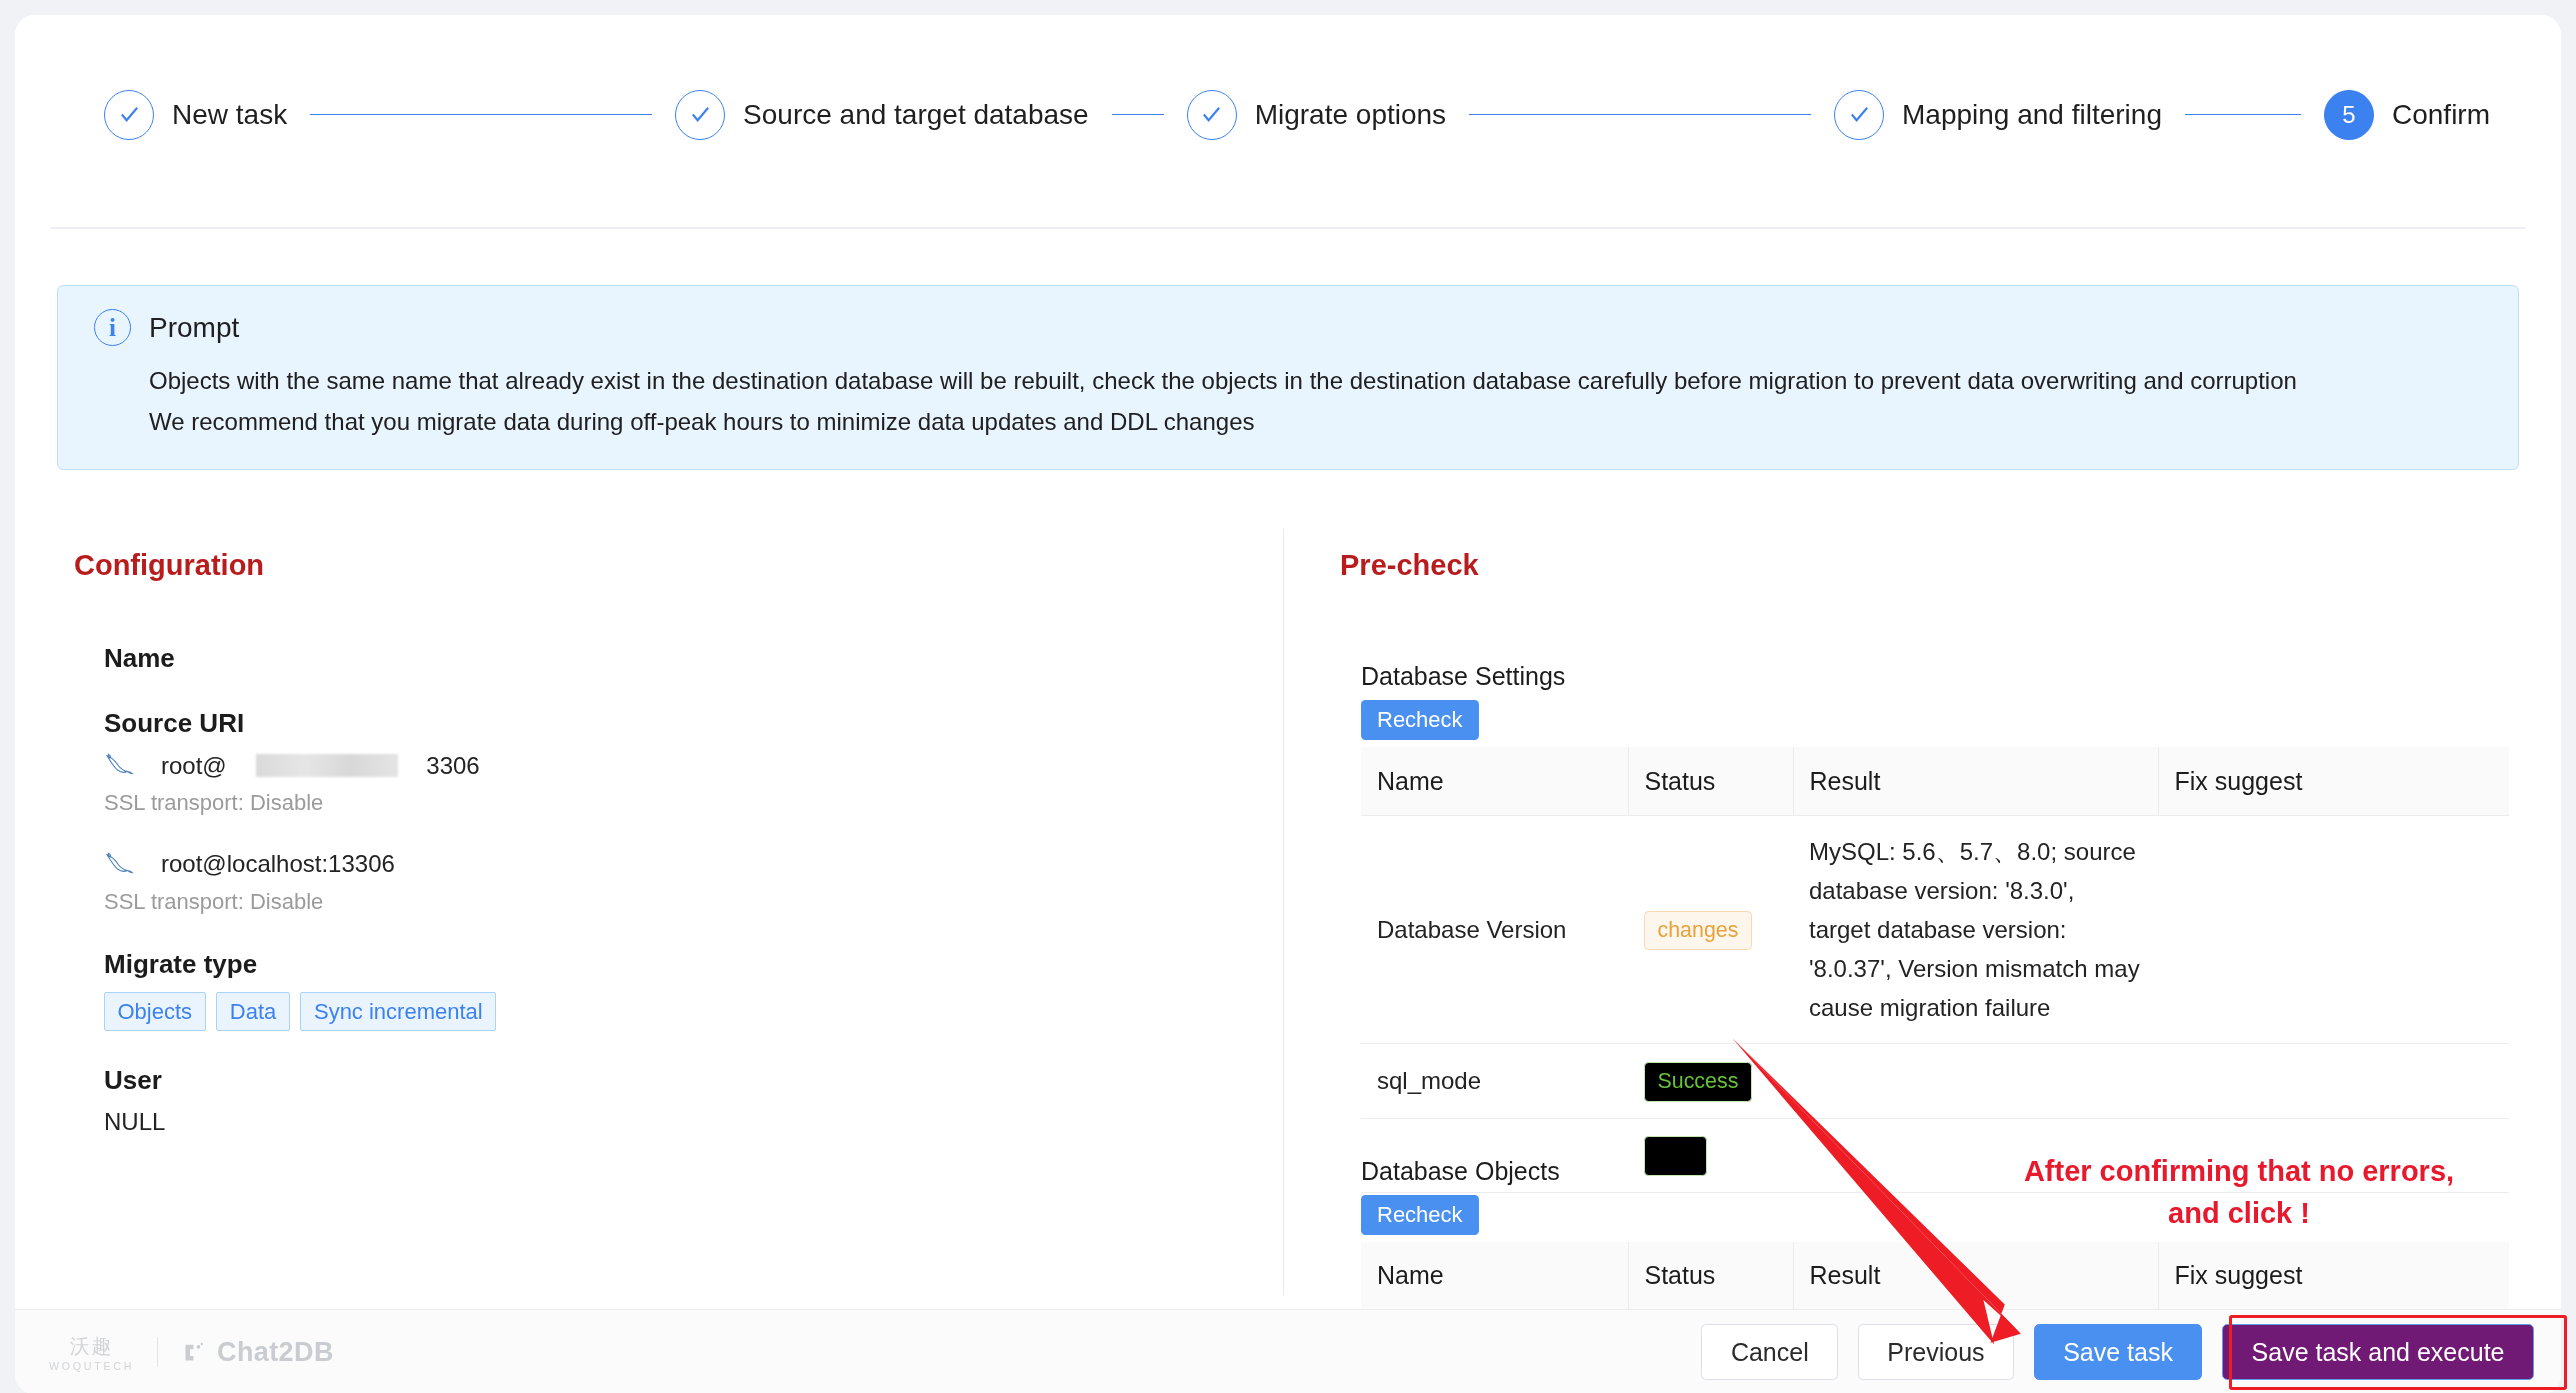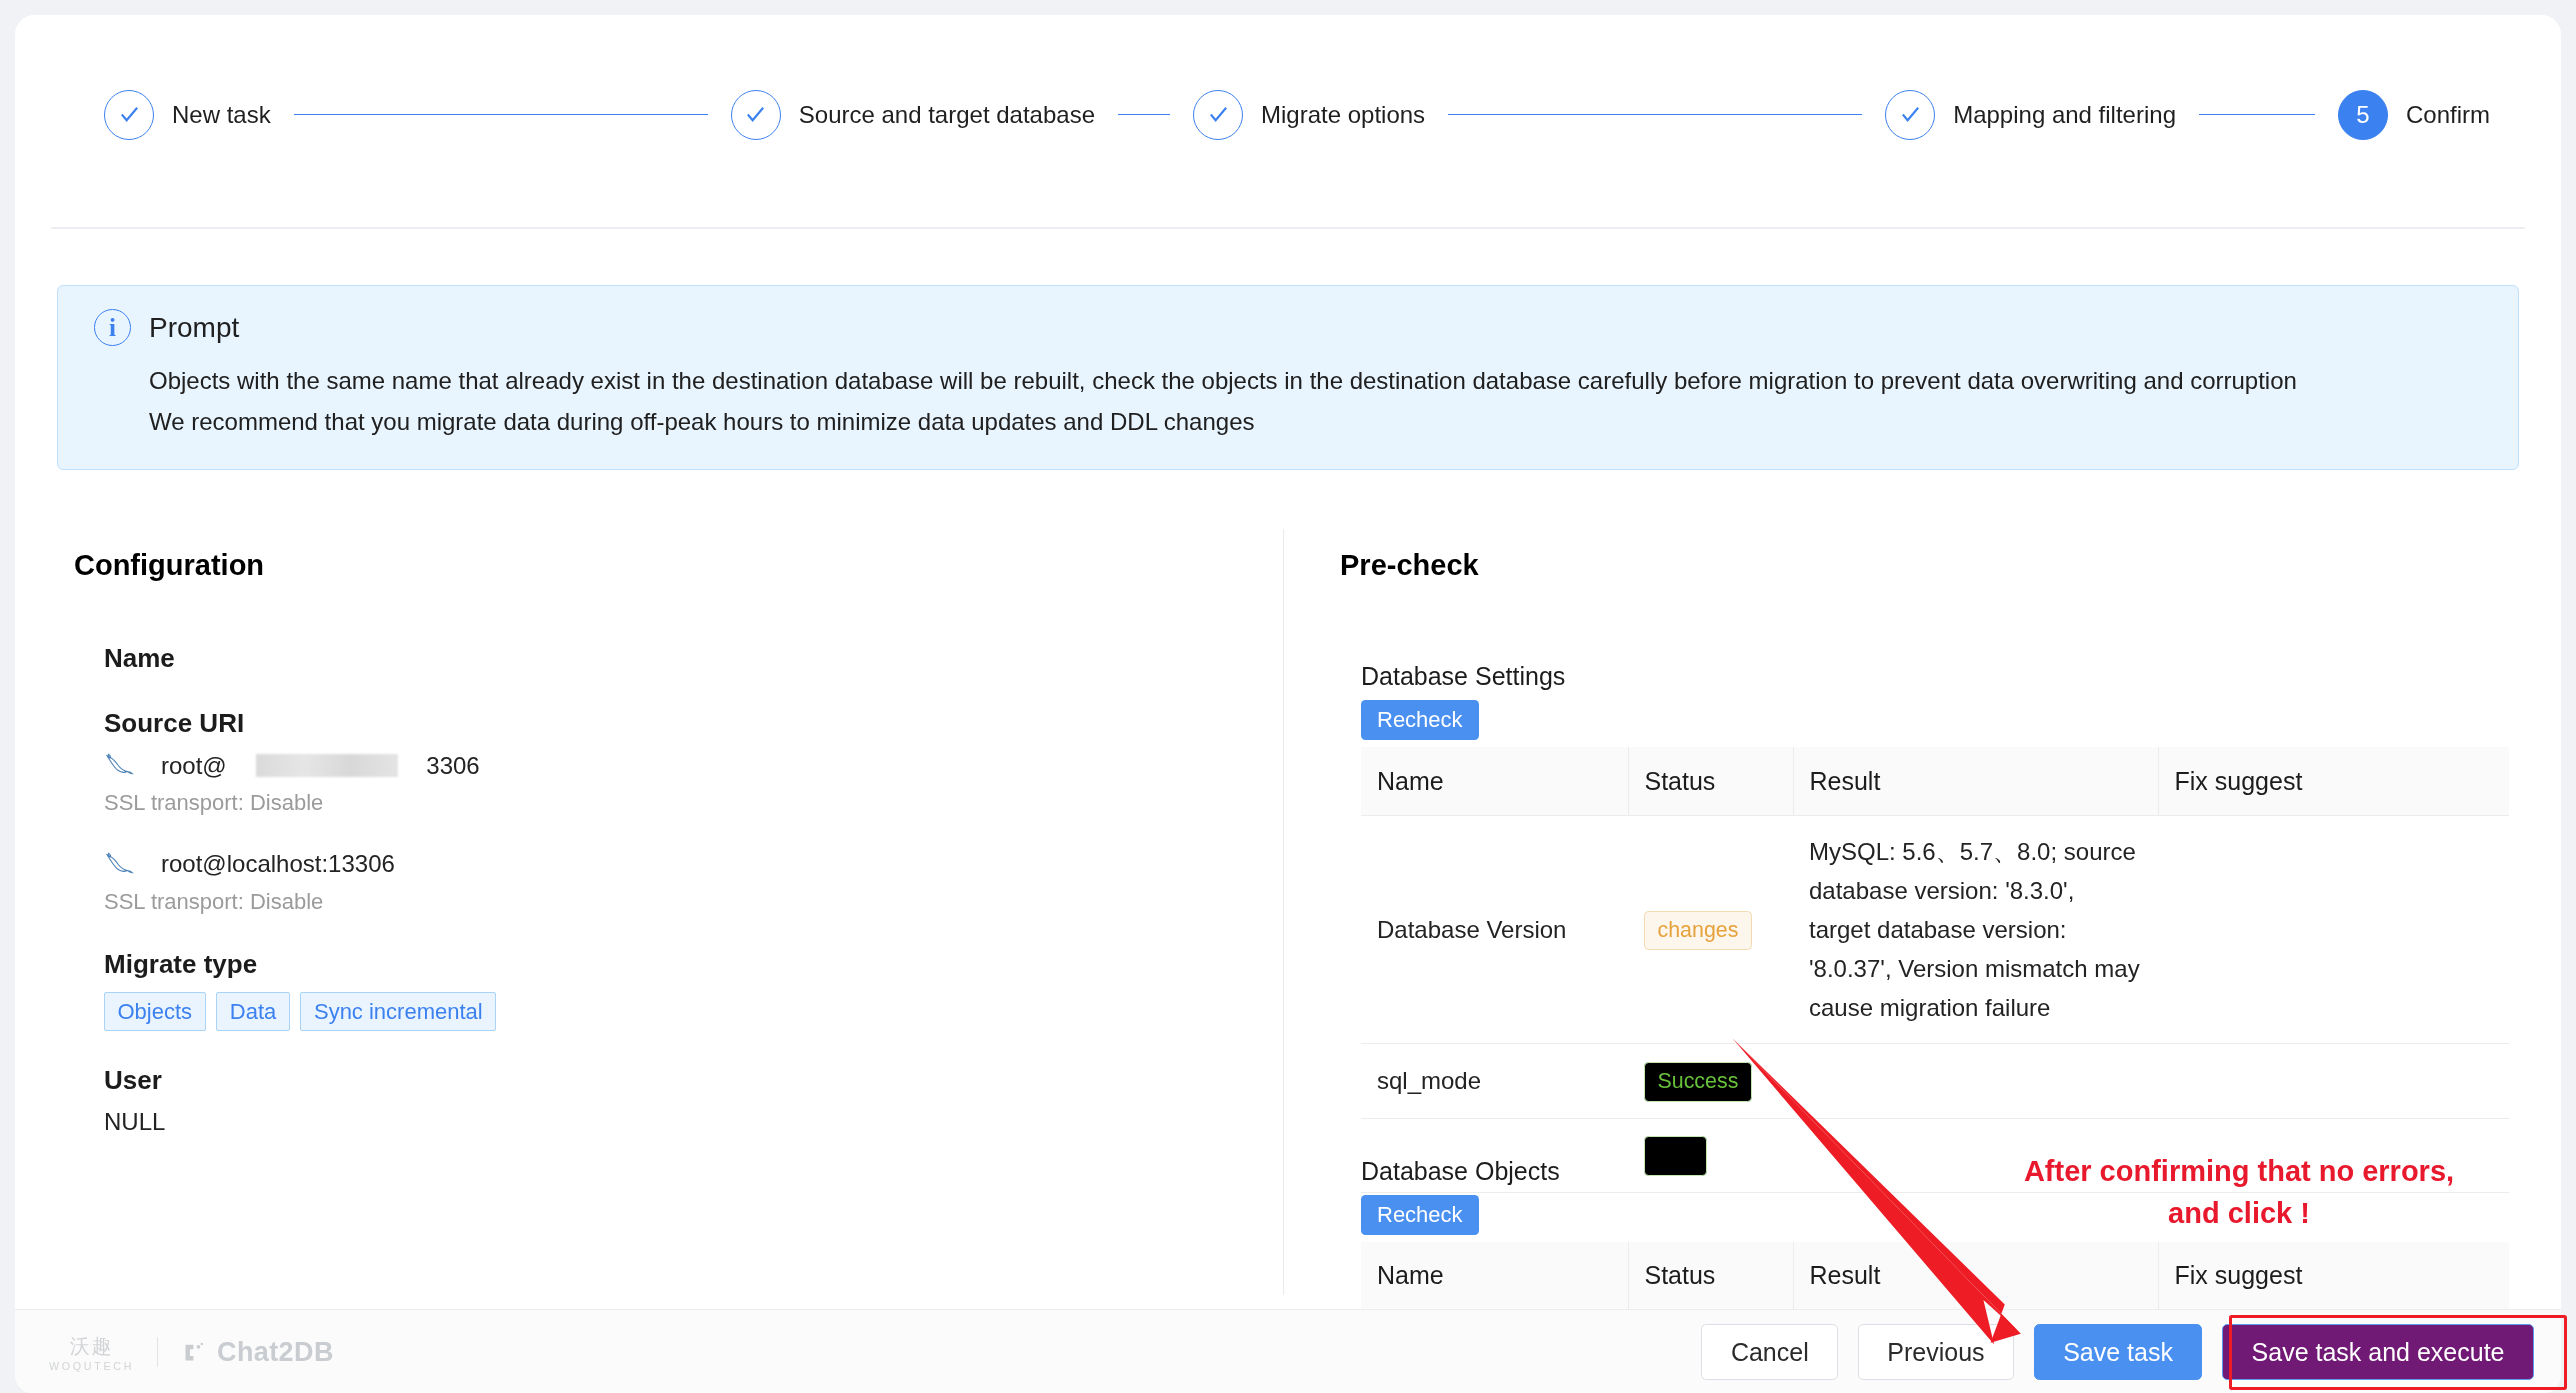--- a/index.html
+++ b/index.html
@@ -39,21 +39,21 @@
   .step-circle.done {
     border: 1.8px solid #3c81f0; color: #3c81f0; background: #fff;
   }
   .step-circle.active {
     background: #3c81f0; color: #fff; border: 1.8px solid #3c81f0;
     font-size: 24px;
   }
   .step-circle.done svg { width: 23px; height: 23px; display:block; }
   .step-label {
     margin-left: 18px;
-    font-size: 24px;
+    font-size: 28px;
     color: #1f1f1f;
     white-space: nowrap;
   }
   .step-line {
     height: 1.8px;
     background: #3c81f0;
     flex: 1 1 auto;
     min-width: 27px;
     margin: 0 23px;
   }
@@ -89,21 +89,21 @@
 
   
   .col-divider {
     position: absolute;
     left: 1268px; top: 514px;
     width: 0.9px; height: 766px;
     background: #e9eaec;
   }
   .panel-title {
     position: absolute;
-    font-size: 29px; font-weight: bold; color: #000000;
+    font-size: 29px; font-weight: bold; color: #b91c1c;
   }
   #cfg-title { left: 59px; top: 534px; }
   #pre-title { left: 1325px; top: 534px; }
 
   
   .cfg { position: absolute; left: 89px; top: 628px; width: 1113px; }
   .cfg-label {
     font-size: 26px; font-weight: bold; color: #1c1c1c;
     margin-bottom: 12.5px;
   }

